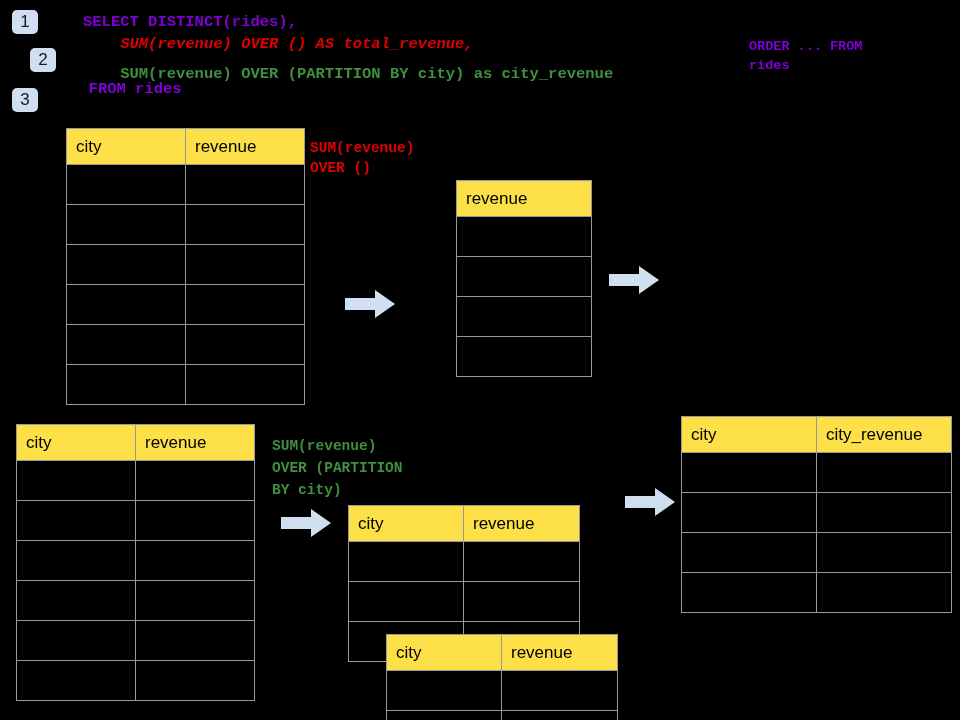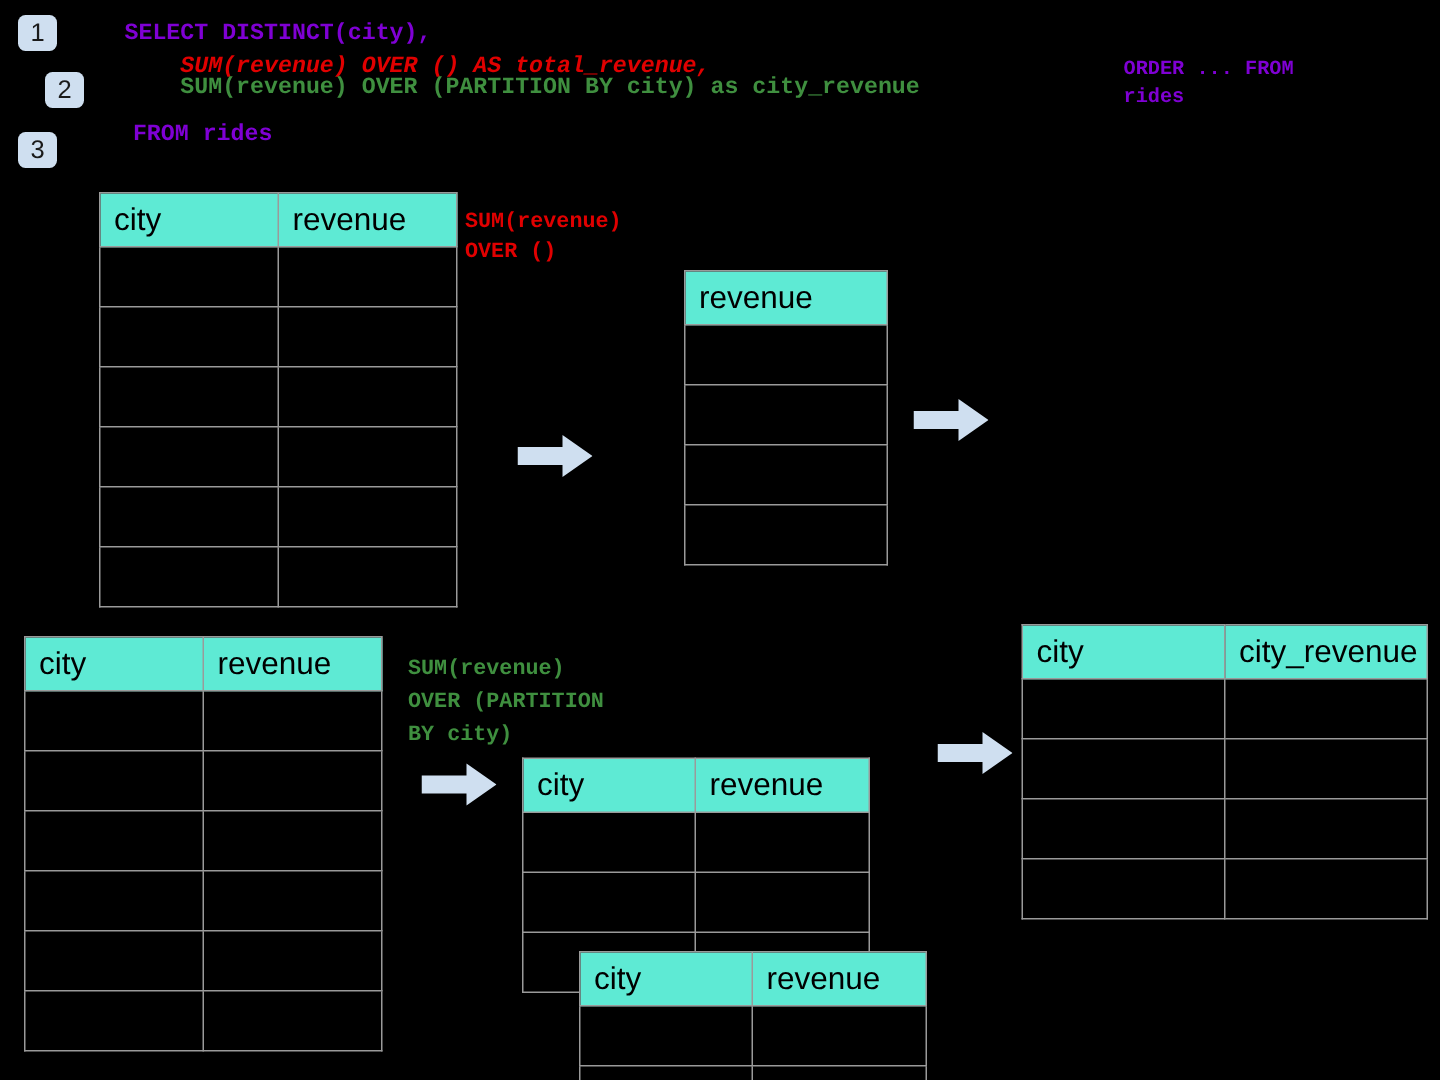--- a/index.html
+++ b/index.html
@@ -63,25 +63,25 @@
     border-collapse: collapse;
     table-layout: fixed;
     background: #000000;
   }
   .tbl td, .tbl th {
     border: 1px solid #9a9a9a;
     padding: 0;
     margin: 0;
   }
   .tbl th {
-    background: #5eead4;
+    background: #fde047;
     color: #000000;
     font-family: "Liberation Sans", sans-serif;
     font-weight: normal;
-    font-size: 21px;
+    font-size: 17px;
     text-align: left;
     padding-left: 9px;
     height: 36px;
     box-sizing: border-box;
   }
   .tbl td {
     background: #000000;
     height: 40px;
     box-sizing: border-box;
   }
@@ -93,23 +93,23 @@
 </style>
 </head>
 <body>
 
 <div id="canvas">
 
   <div class="badge" style="left:12px; top:10px;">1</div>
   <div class="badge" style="left:30px; top:48px;">2</div>
   <div class="badge" style="left:12px; top:88px;">3</div>
 
-  <div class="sql sql-purple" style="left:83px; top:12px;">SELECT DISTINCT(city),</div>
+  <div class="sql sql-purple" style="left:83px; top:12px;">SELECT DISTINCT(rides),</div>
   <div class="sql sql-red" style="left:83px; top:34px;font-style:italic;">    SUM(revenue) OVER () AS total_revenue,</div>
-  <div class="sql sql-green" style="left:83px; top:48px;">    SUM(revenue) OVER (PARTITION BY city) as city_revenue</div>
+  <div class="sql sql-green" style="left:83px; top:64px;">    SUM(revenue) OVER (PARTITION BY city) as city_revenue</div>
   <div class="sql sql-purple" style="left:70px; top:79px;">  FROM rides</div>
 
   <div class="note note-purple" style="left:749px; top:37px;">ORDER ... FROM
 rides</div>
   <div class="note note-red" style="left:310px; top:138px;">SUM(revenue)
 OVER ()</div>
   <div class="note note-green" style="left:272px; top:435px;">SUM(revenue)
 OVER (PARTITION
 BY city)</div>
 

